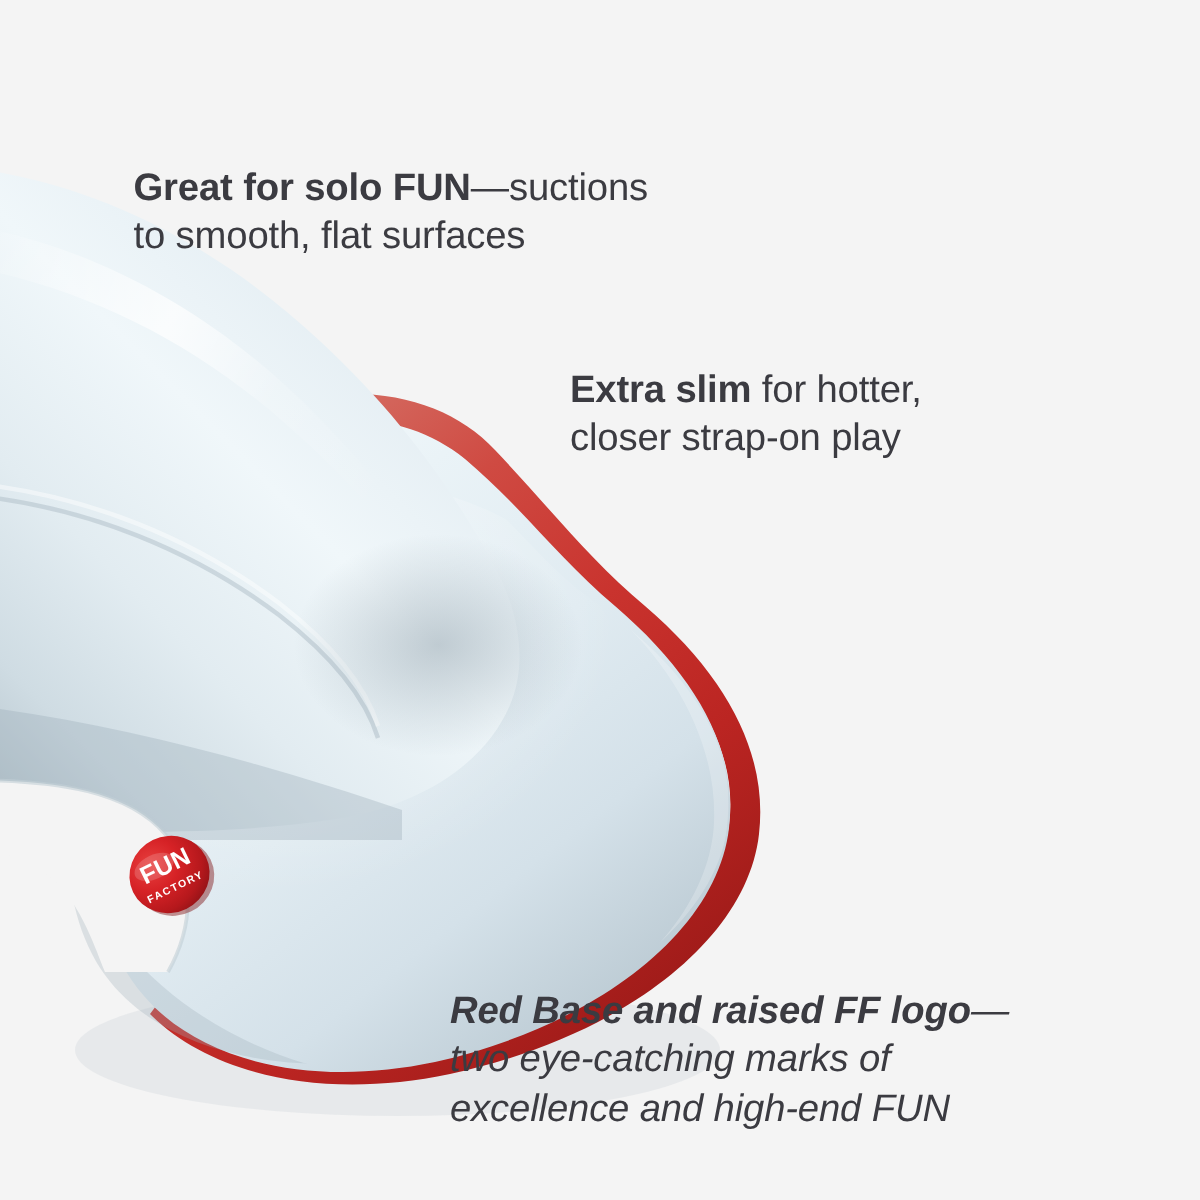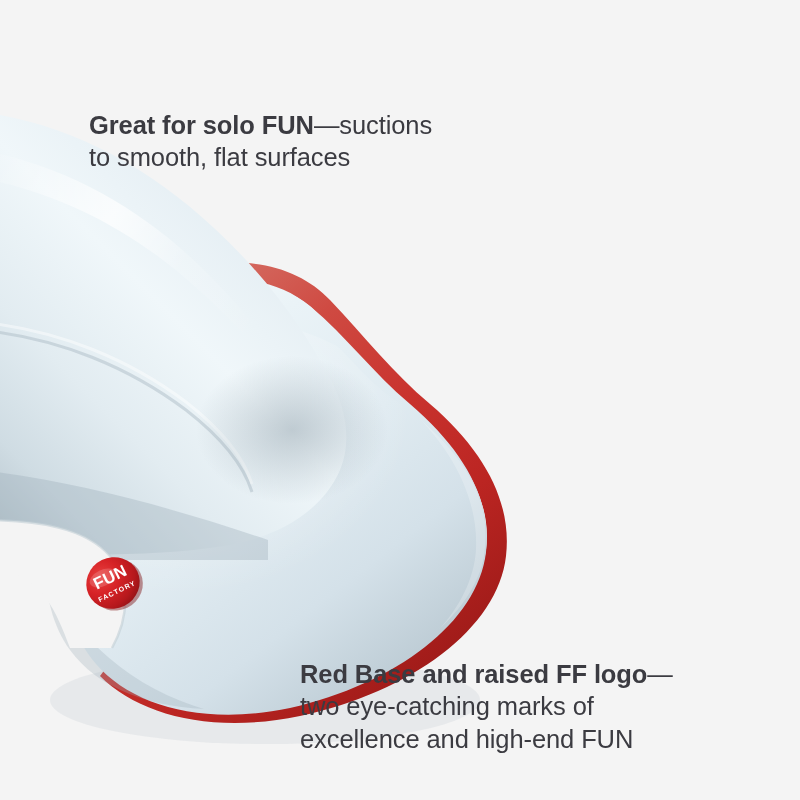--- a/index.html
+++ b/index.html
@@ -50,20 +50,21 @@
   }
   #callout-extra-slim {
     left: 380px;
     top: 211px;
     width: 300px;
   }
   #callout-red-base {
     left: 300px;
     top: 625px;
     width: 420px;
+    font-style: italic;
   }
 
   
   #logo-badge-text {
     position: absolute;
     left: 0;
     top: 0;
     width: 0;
     height: 0;
     overflow: hidden;
@@ -221,20 +222,24 @@
   <div id="logo-badge-text">
     
     
   </div>
 
   <div class="callout" id="callout-solo-fun" style="color: rgb(59, 59, 65);">
     <span class="lead">Great for solo FUN</span><span>—suctions
 to smooth, flat surfaces</span>
   </div>
 
+  <div class="callout" id="callout-extra-slim" style="color: rgb(59, 59, 65);">
+    <span class="lead">Extra slim</span><span> for hotter,
+closer strap-on play</span>
+  </div>
 
   <div class="callout" id="callout-red-base" style="color: rgb(59, 59, 65);">
     <span class="lead">Red Base and raised FF logo</span><span>—
 two eye-catching marks of
 excellence and high-end FUN</span>
   </div>
 
 </div>
 
 </body></html>

